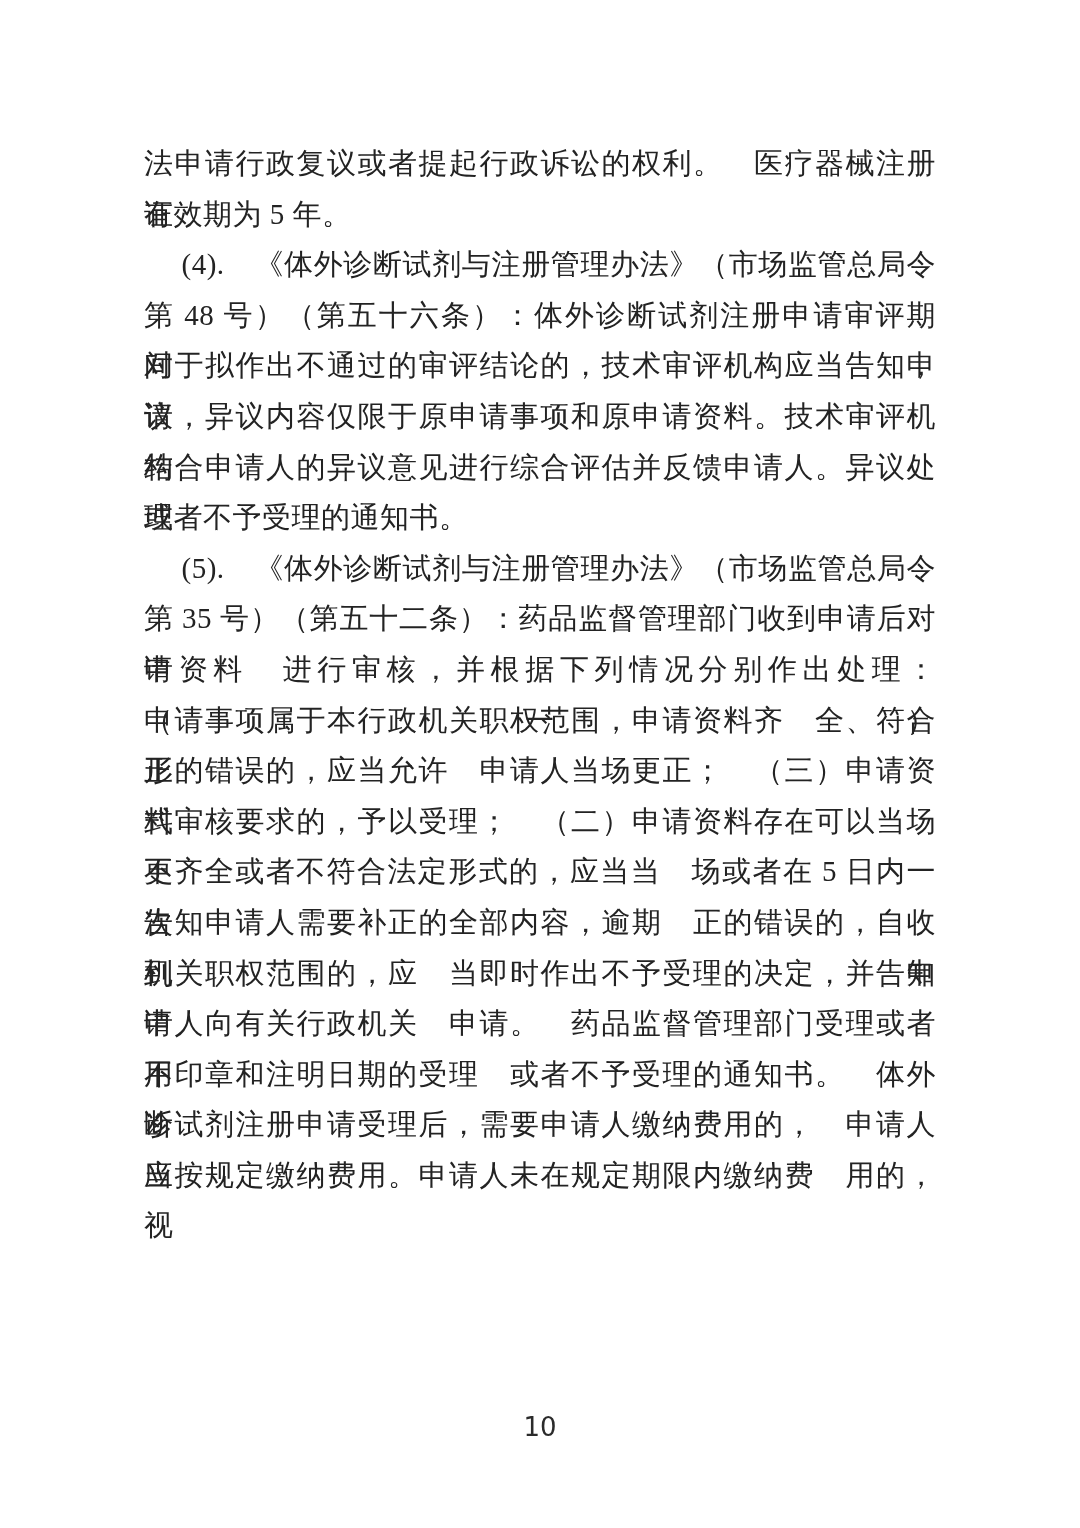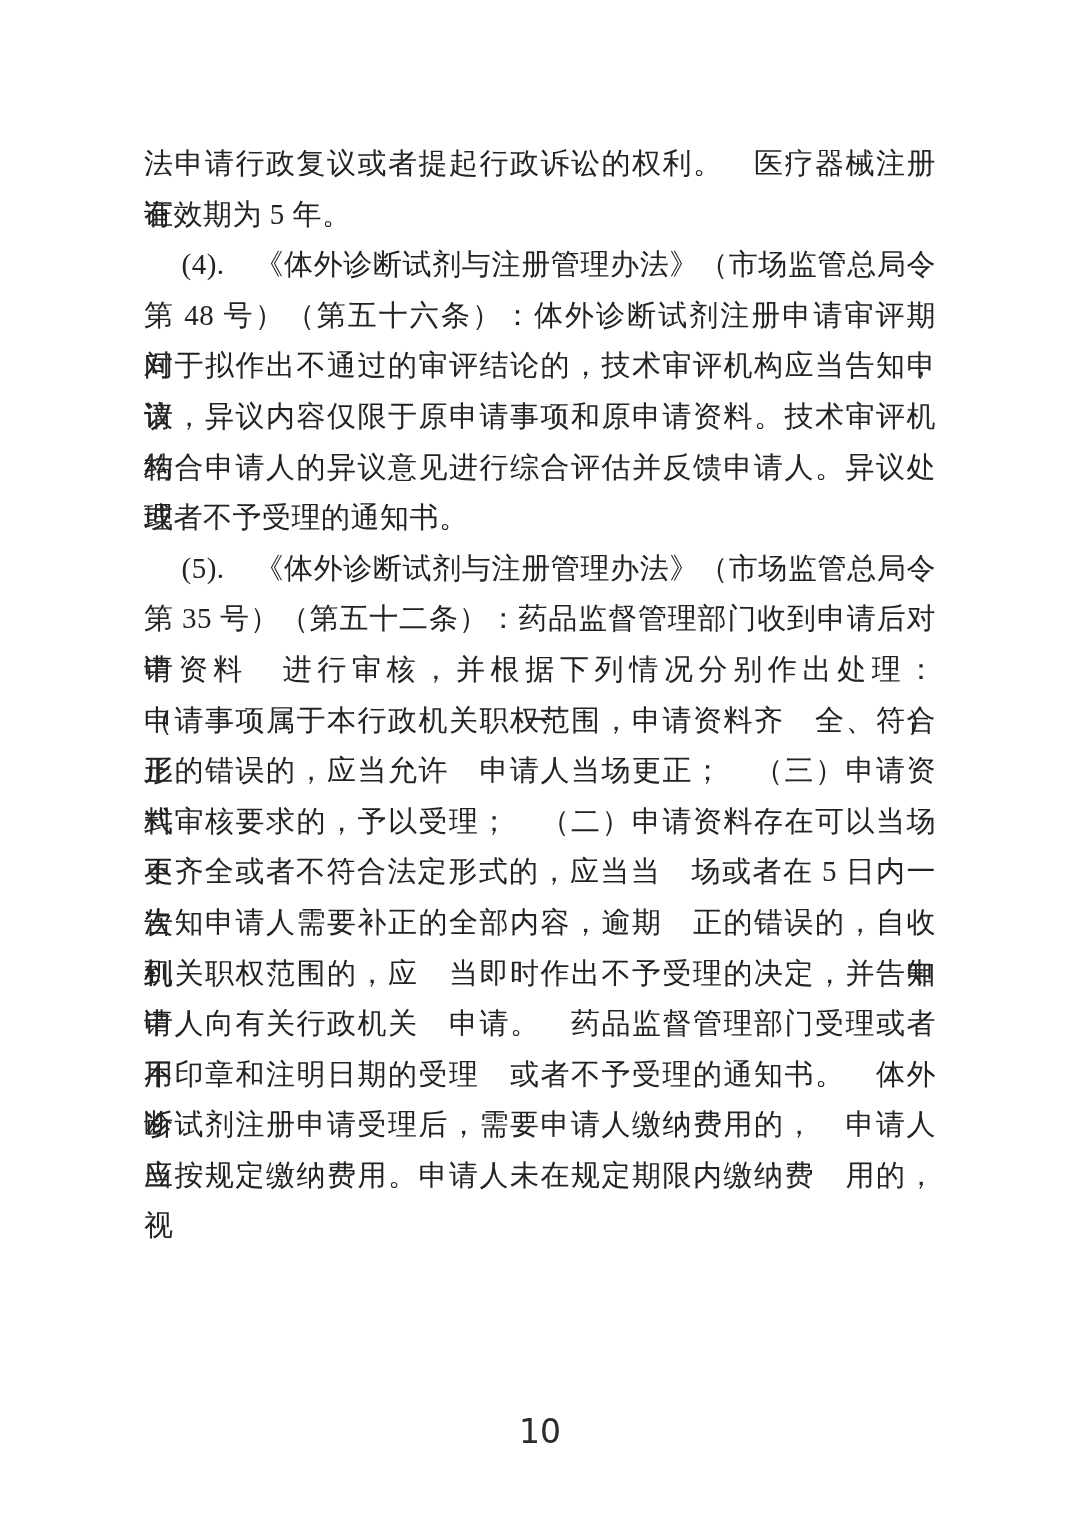--- a/index.html
+++ b/index.html
@@ -44,21 +44,21 @@
   }
   .footer {
     position: absolute;
     left: 0;
     top: 1412px;
     width: 1080px;
     text-align: center;
   }
   .page-number {
     font-family: "DejaVu Sans", "Liberation Sans", sans-serif;
-    font-size: 33px;
+    font-size: 26px;
     color: #2b2b2b;
   }
 </style>
 </head>
 <body>
 
 <div class="page">
   <div class="textblock" style="color: rgb(35, 35, 35);">
     <div class="line">法申请行政复议或者提起行政诉讼的权利。　医疗器械注册证</div>
     <div class="line short">有效期为 5 年。</div>

